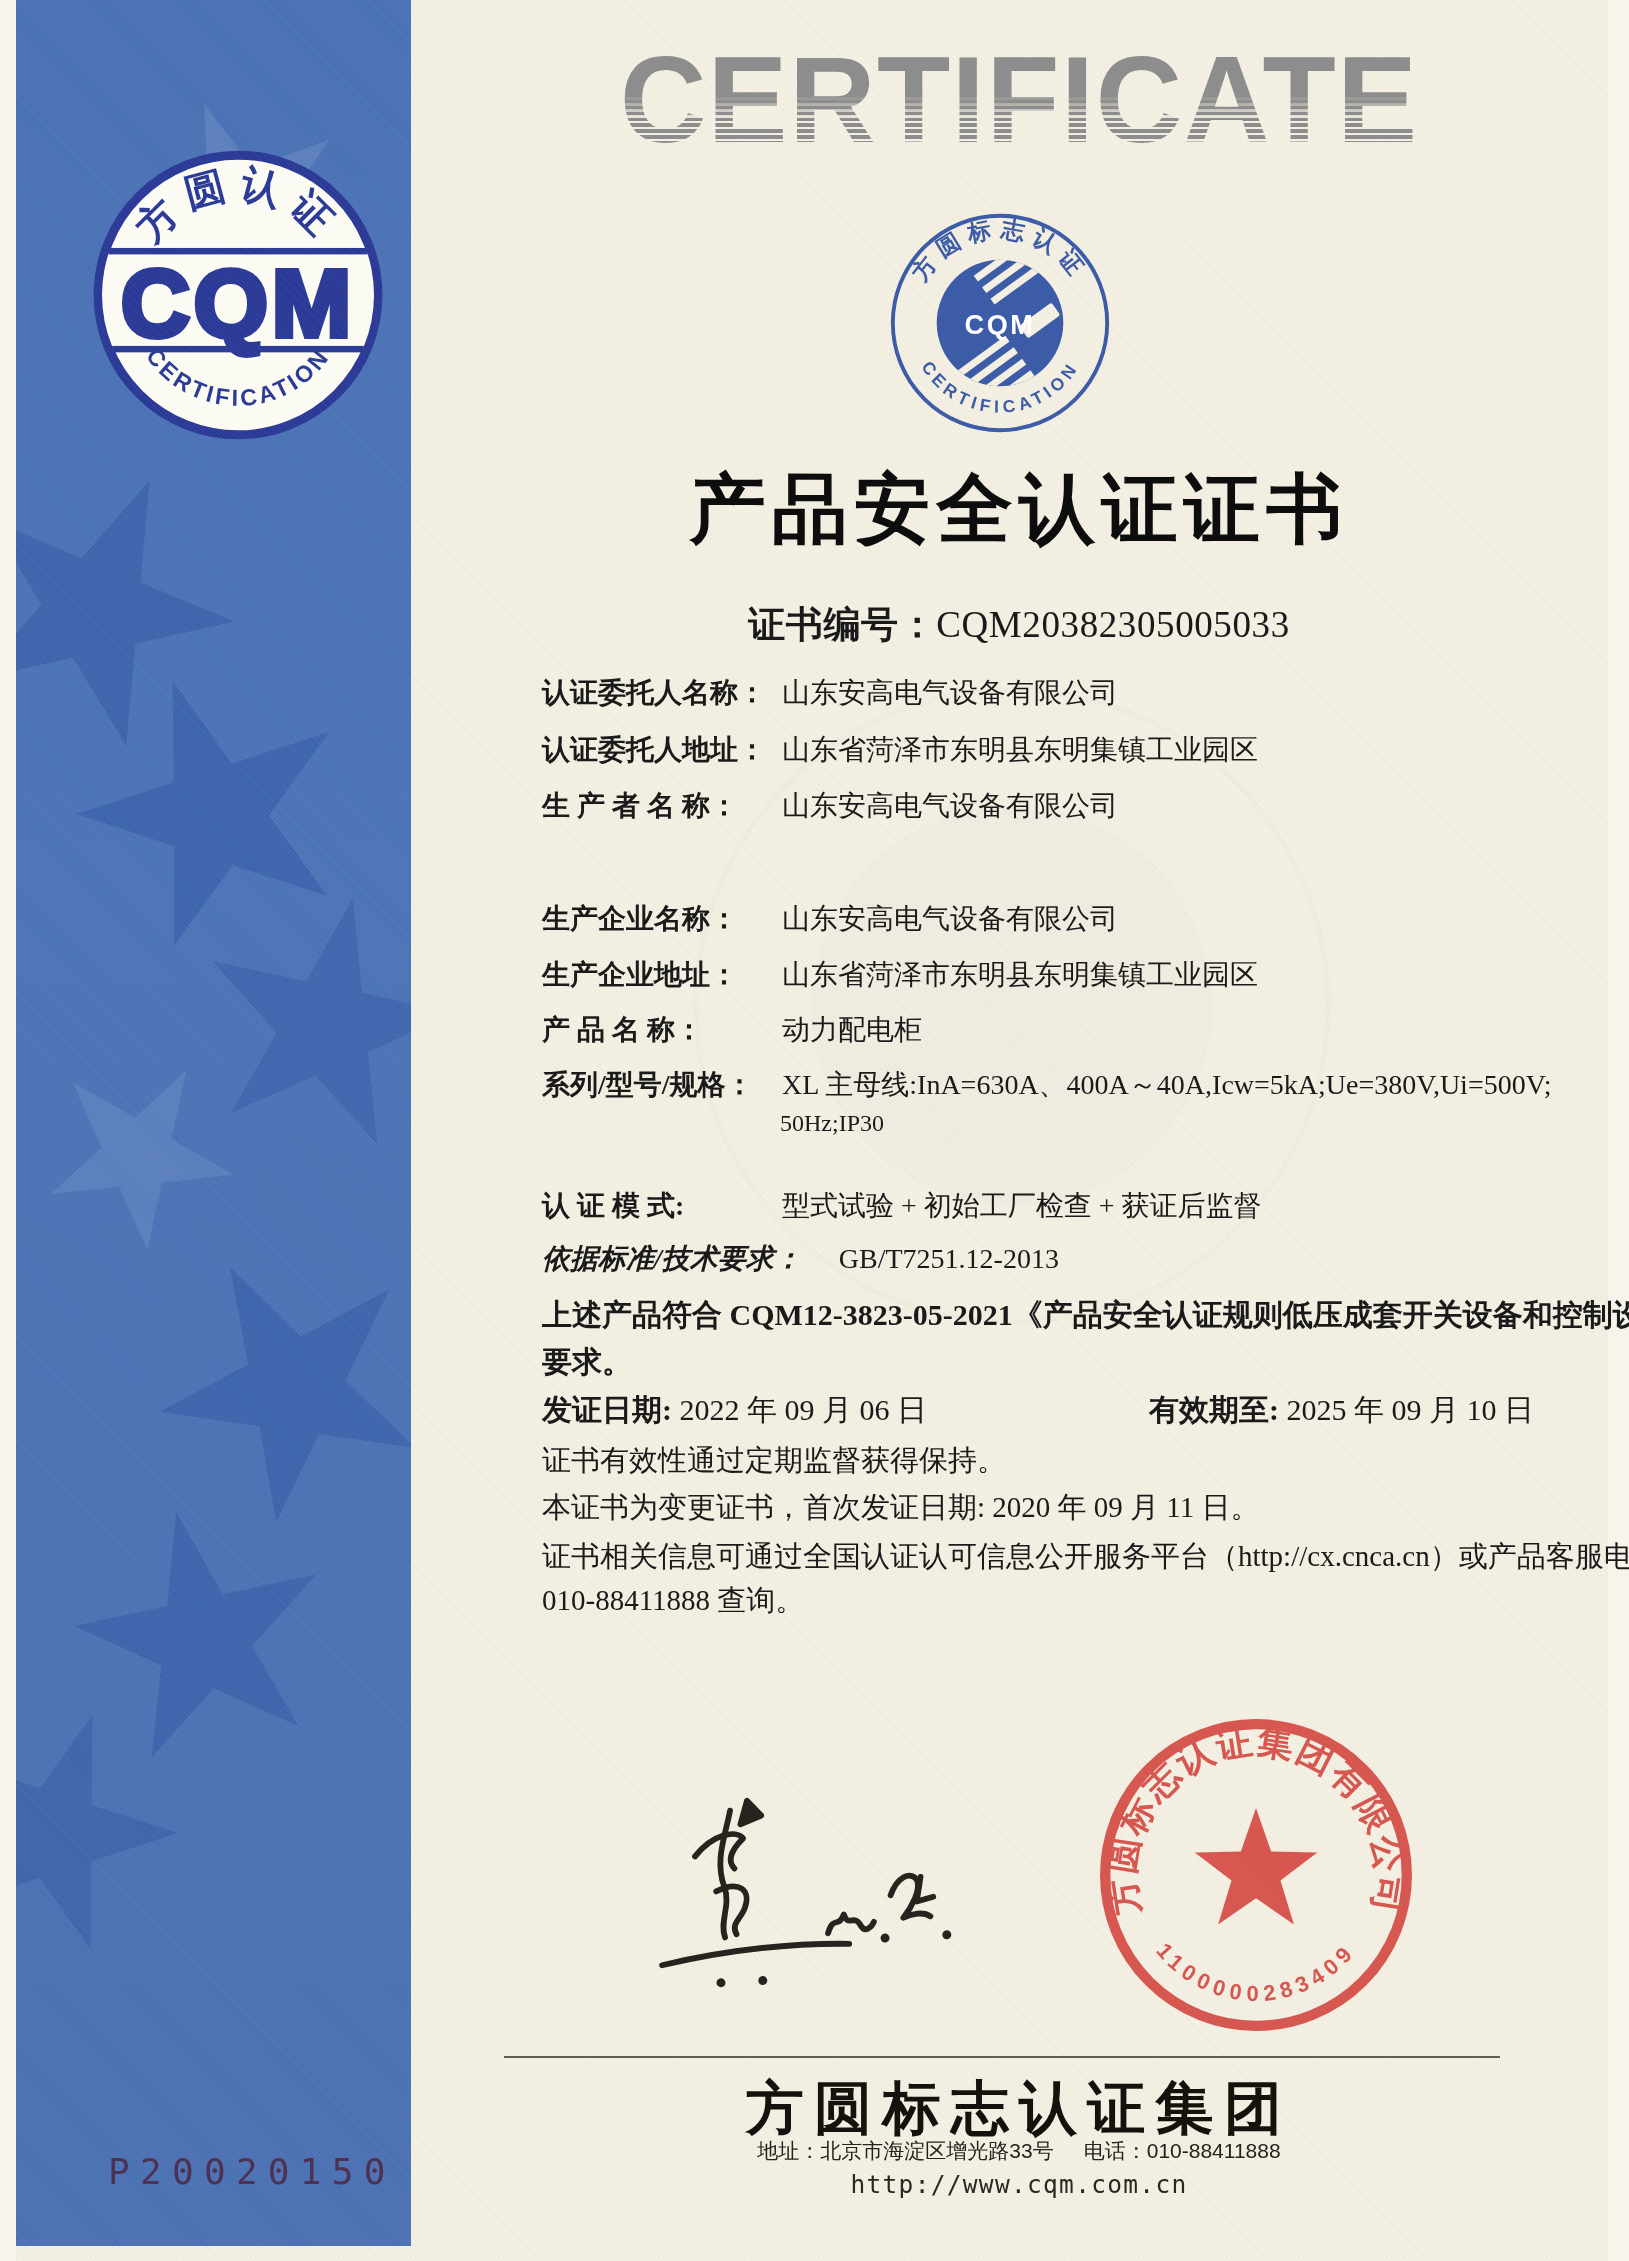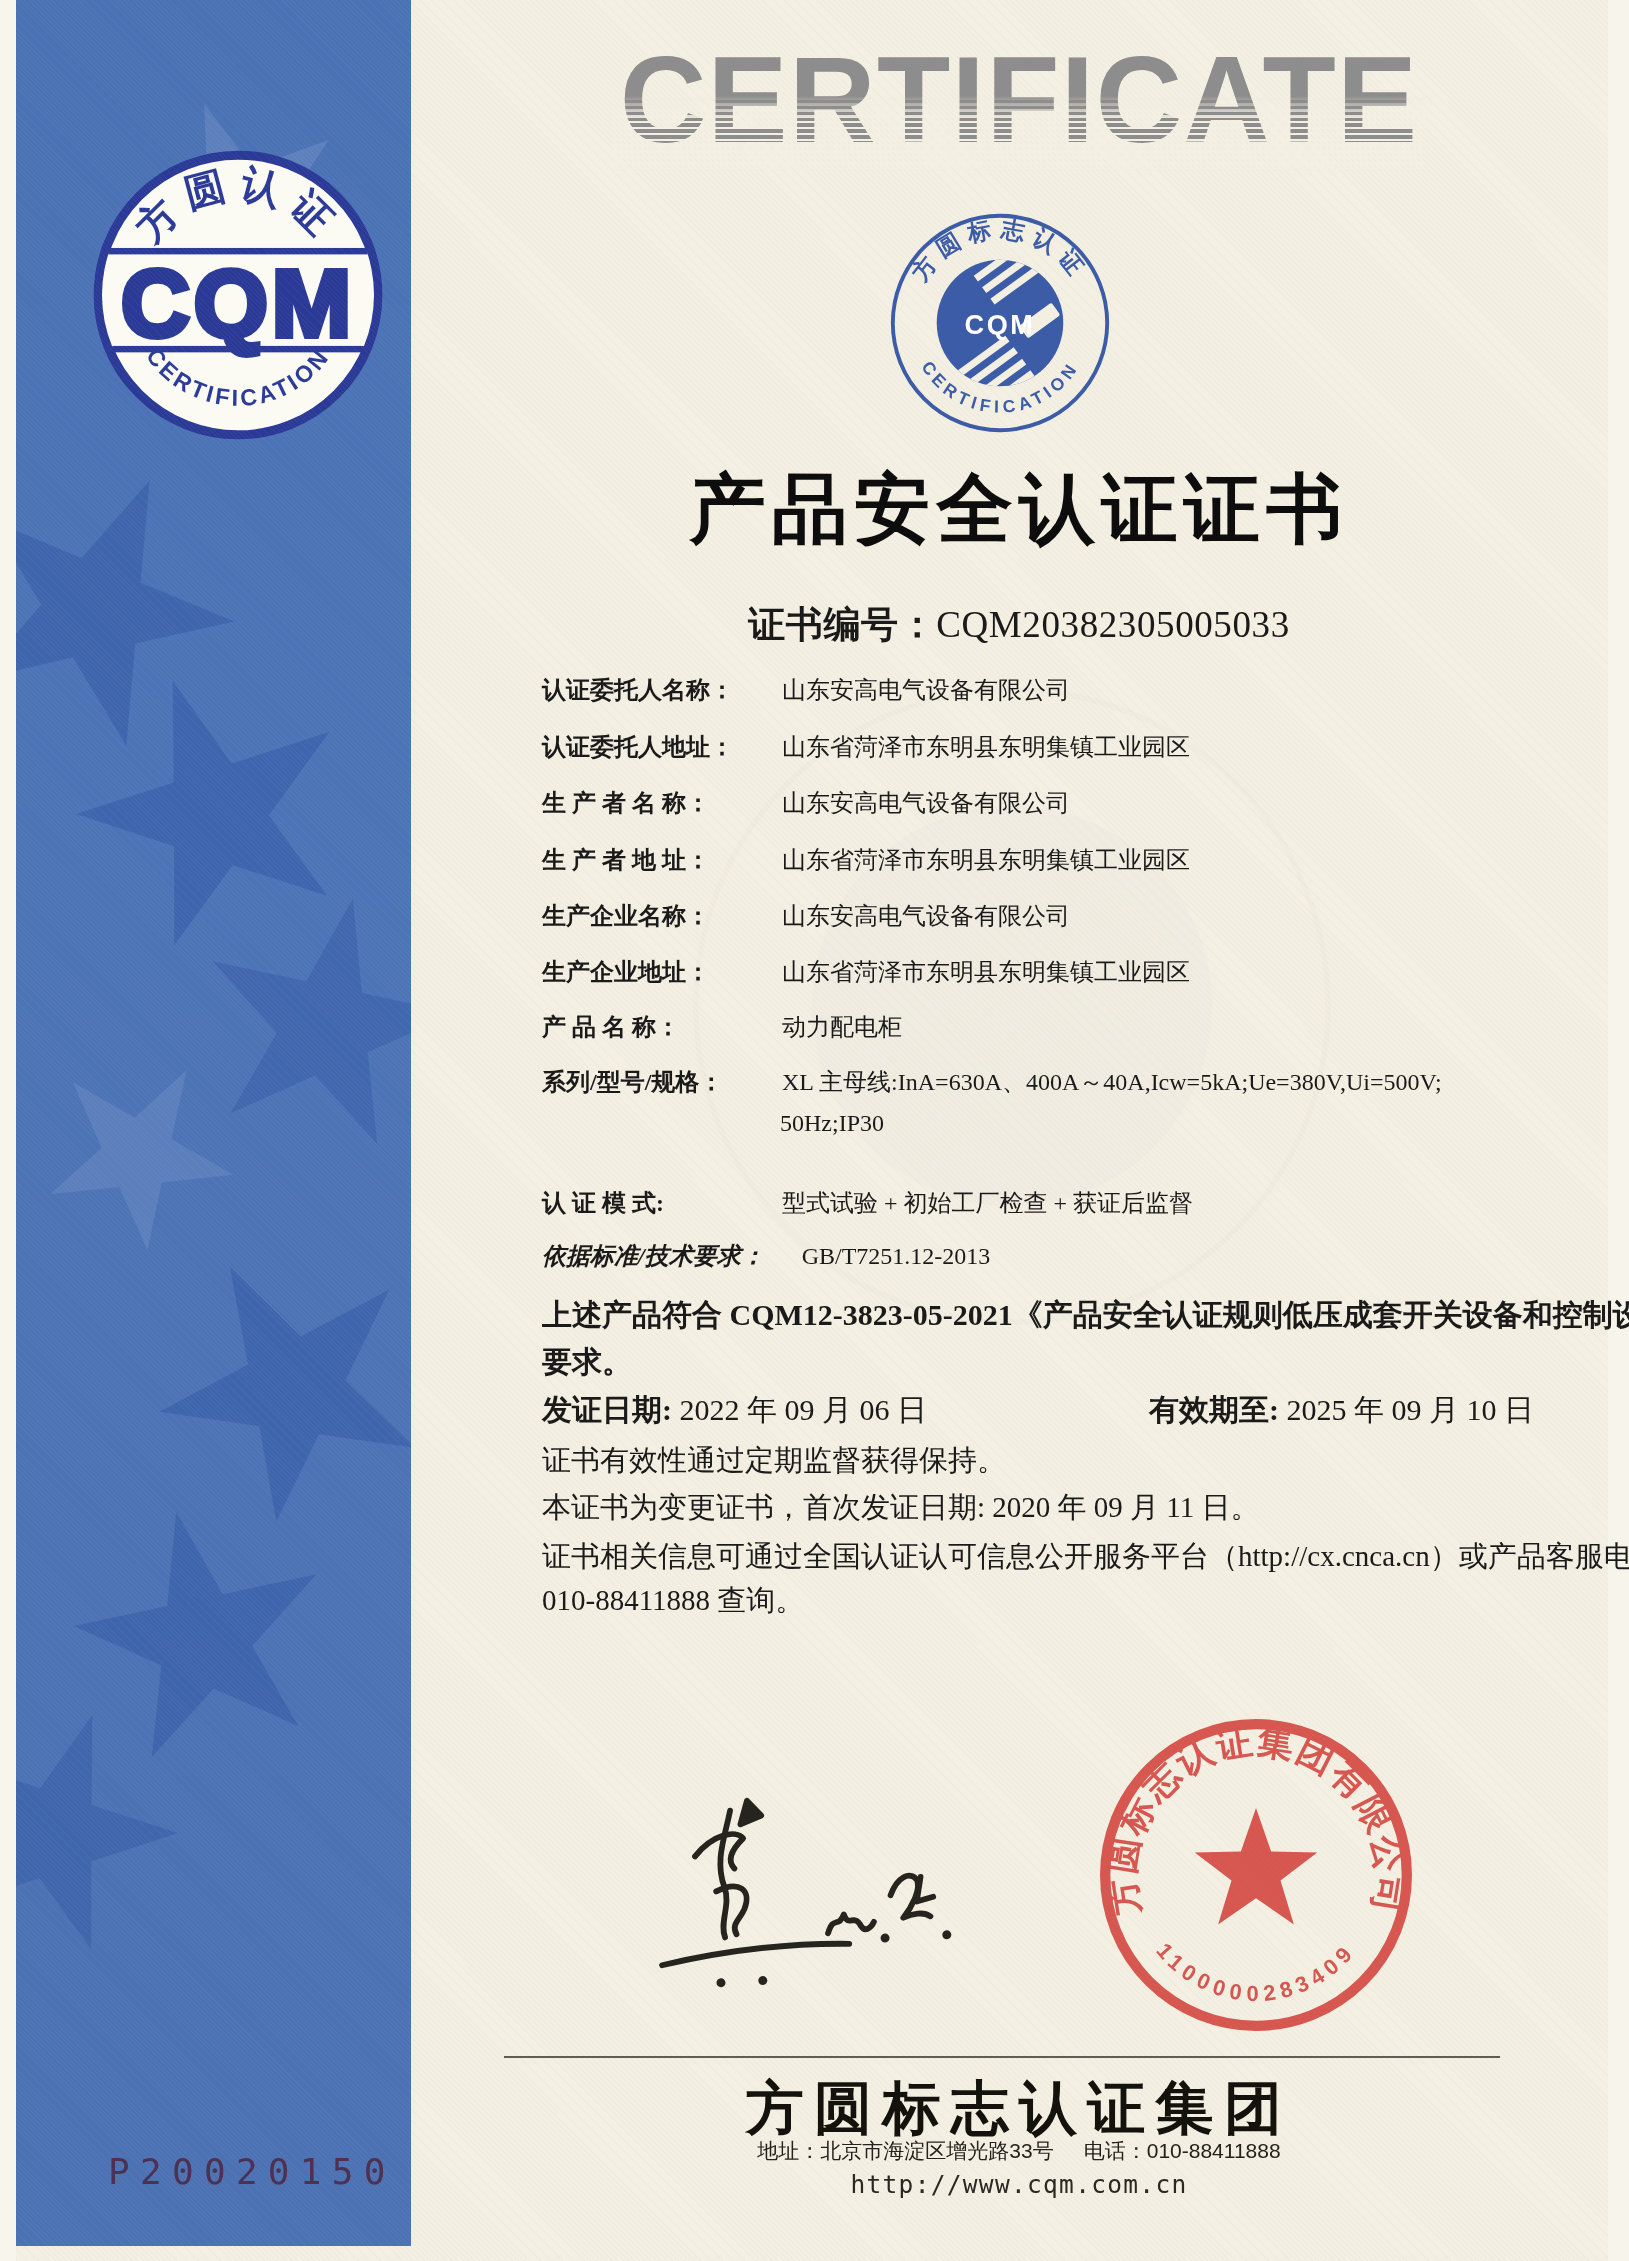--- a/index.html
+++ b/index.html
@@ -45,21 +45,21 @@
   .watermark{position:absolute;left:683px;top:677px;opacity:0.5;pointer-events:none;}
 
   
   .doc-title{position:absolute;left:413px;width:1212px;top:459px;text-align:center;
     font-size:76px;font-weight:900;letter-spacing:6.4px;color:#0d0d0d;}
   .cert-no{position:absolute;left:413px;width:1212px;top:600px;text-align:center;
     font-size:37px;letter-spacing:0.6px;}
   .cert-no .lbl{font-weight:bold;}
 
   
-  .row{position:absolute;left:542px;font-size:24px;line-height:1.15;white-space:nowrap;}
+  .row{position:absolute;left:542px;font-size:28px;line-height:1.15;white-space:nowrap;}
   .row .lbl{display:inline-block;min-width:240px;font-weight:bold;}
   .row .val{font-weight:normal;}
   .cont-line{position:absolute;left:780px;font-size:24px;}
   .statement{position:absolute;left:542px;font-size:30px;font-weight:bold;white-space:nowrap;}
   .note{position:absolute;left:542px;font-size:29px;white-space:nowrap;}
   .date-left{position:absolute;left:542px;top:1390px;font-size:30px;white-space:nowrap;}
   .date-right{position:absolute;left:1149px;top:1390px;font-size:30px;white-space:nowrap;}
   .date-left .lbl,.date-right .lbl{font-weight:bold;text-align:center;}
 
   
@@ -184,21 +184,20 @@
   </svg>
 
   <div class="doc-title">产品安全认证证书</div>
   <div class="cert-no">
     <span class="lbl">证书编号：</span><span class="val">CQM20382305005033</span>
   </div>
 
   <div class="row" style="top:677px"><span class="lbl">认证委托人名称：</span><span class="val">山东安高电气设备有限公司</span></div>
   <div class="row" style="top:734px"><span class="lbl">认证委托人地址：</span><span class="val">山东省菏泽市东明县东明集镇工业园区</span></div>
   <div class="row" style="top:790px"><span class="lbl">生 产 者 名 称：</span><span class="val">山东安高电气设备有限公司</span></div>
-  <div class="row" style="top:847px"><span class="lbl">生 产 者 地 址：</span><span class="val">山东省菏泽市东明县东明集镇工业园区</span></div>
   <div class="row" style="top:903px"><span class="lbl">生产企业名称：</span><span class="val">山东安高电气设备有限公司</span></div>
   <div class="row" style="top:959px"><span class="lbl">生产企业地址：</span><span class="val">山东省菏泽市东明县东明集镇工业园区</span></div>
   <div class="row" style="top:1014px"><span class="lbl">产 品 名 称：</span><span class="val">动力配电柜</span></div>
   <div class="row" style="top:1069px"><span class="lbl">系列/型号/规格：</span><span class="val">XL 主母线:InA=630A、400A～40A,Icw=5kA;Ue=380V,Ui=500V;</span></div>
   <div class="cont-line" style="top:1110px">50Hz;IP30</div>
   <div class="row" style="top:1190px"><span class="lbl">认 证 模 式:</span><span class="val">型式试验 + 初始工厂检查 + 获证后监督</span></div>
   <div class="row" style="top:1243px"><span class="lbl" style="min-width:0;margin-right:37px;font-style:italic;">依据标准/技术要求：</span><span class="val">GB/T7251.12-2013</span></div>
 
   <div class="statement" style="top:1295px">上述产品符合 CQM12-3823-05-2021《产品安全认证规则低压成套开关设备和控制设备》的</div>
   <div class="statement" style="top:1342px">要求。</div>

